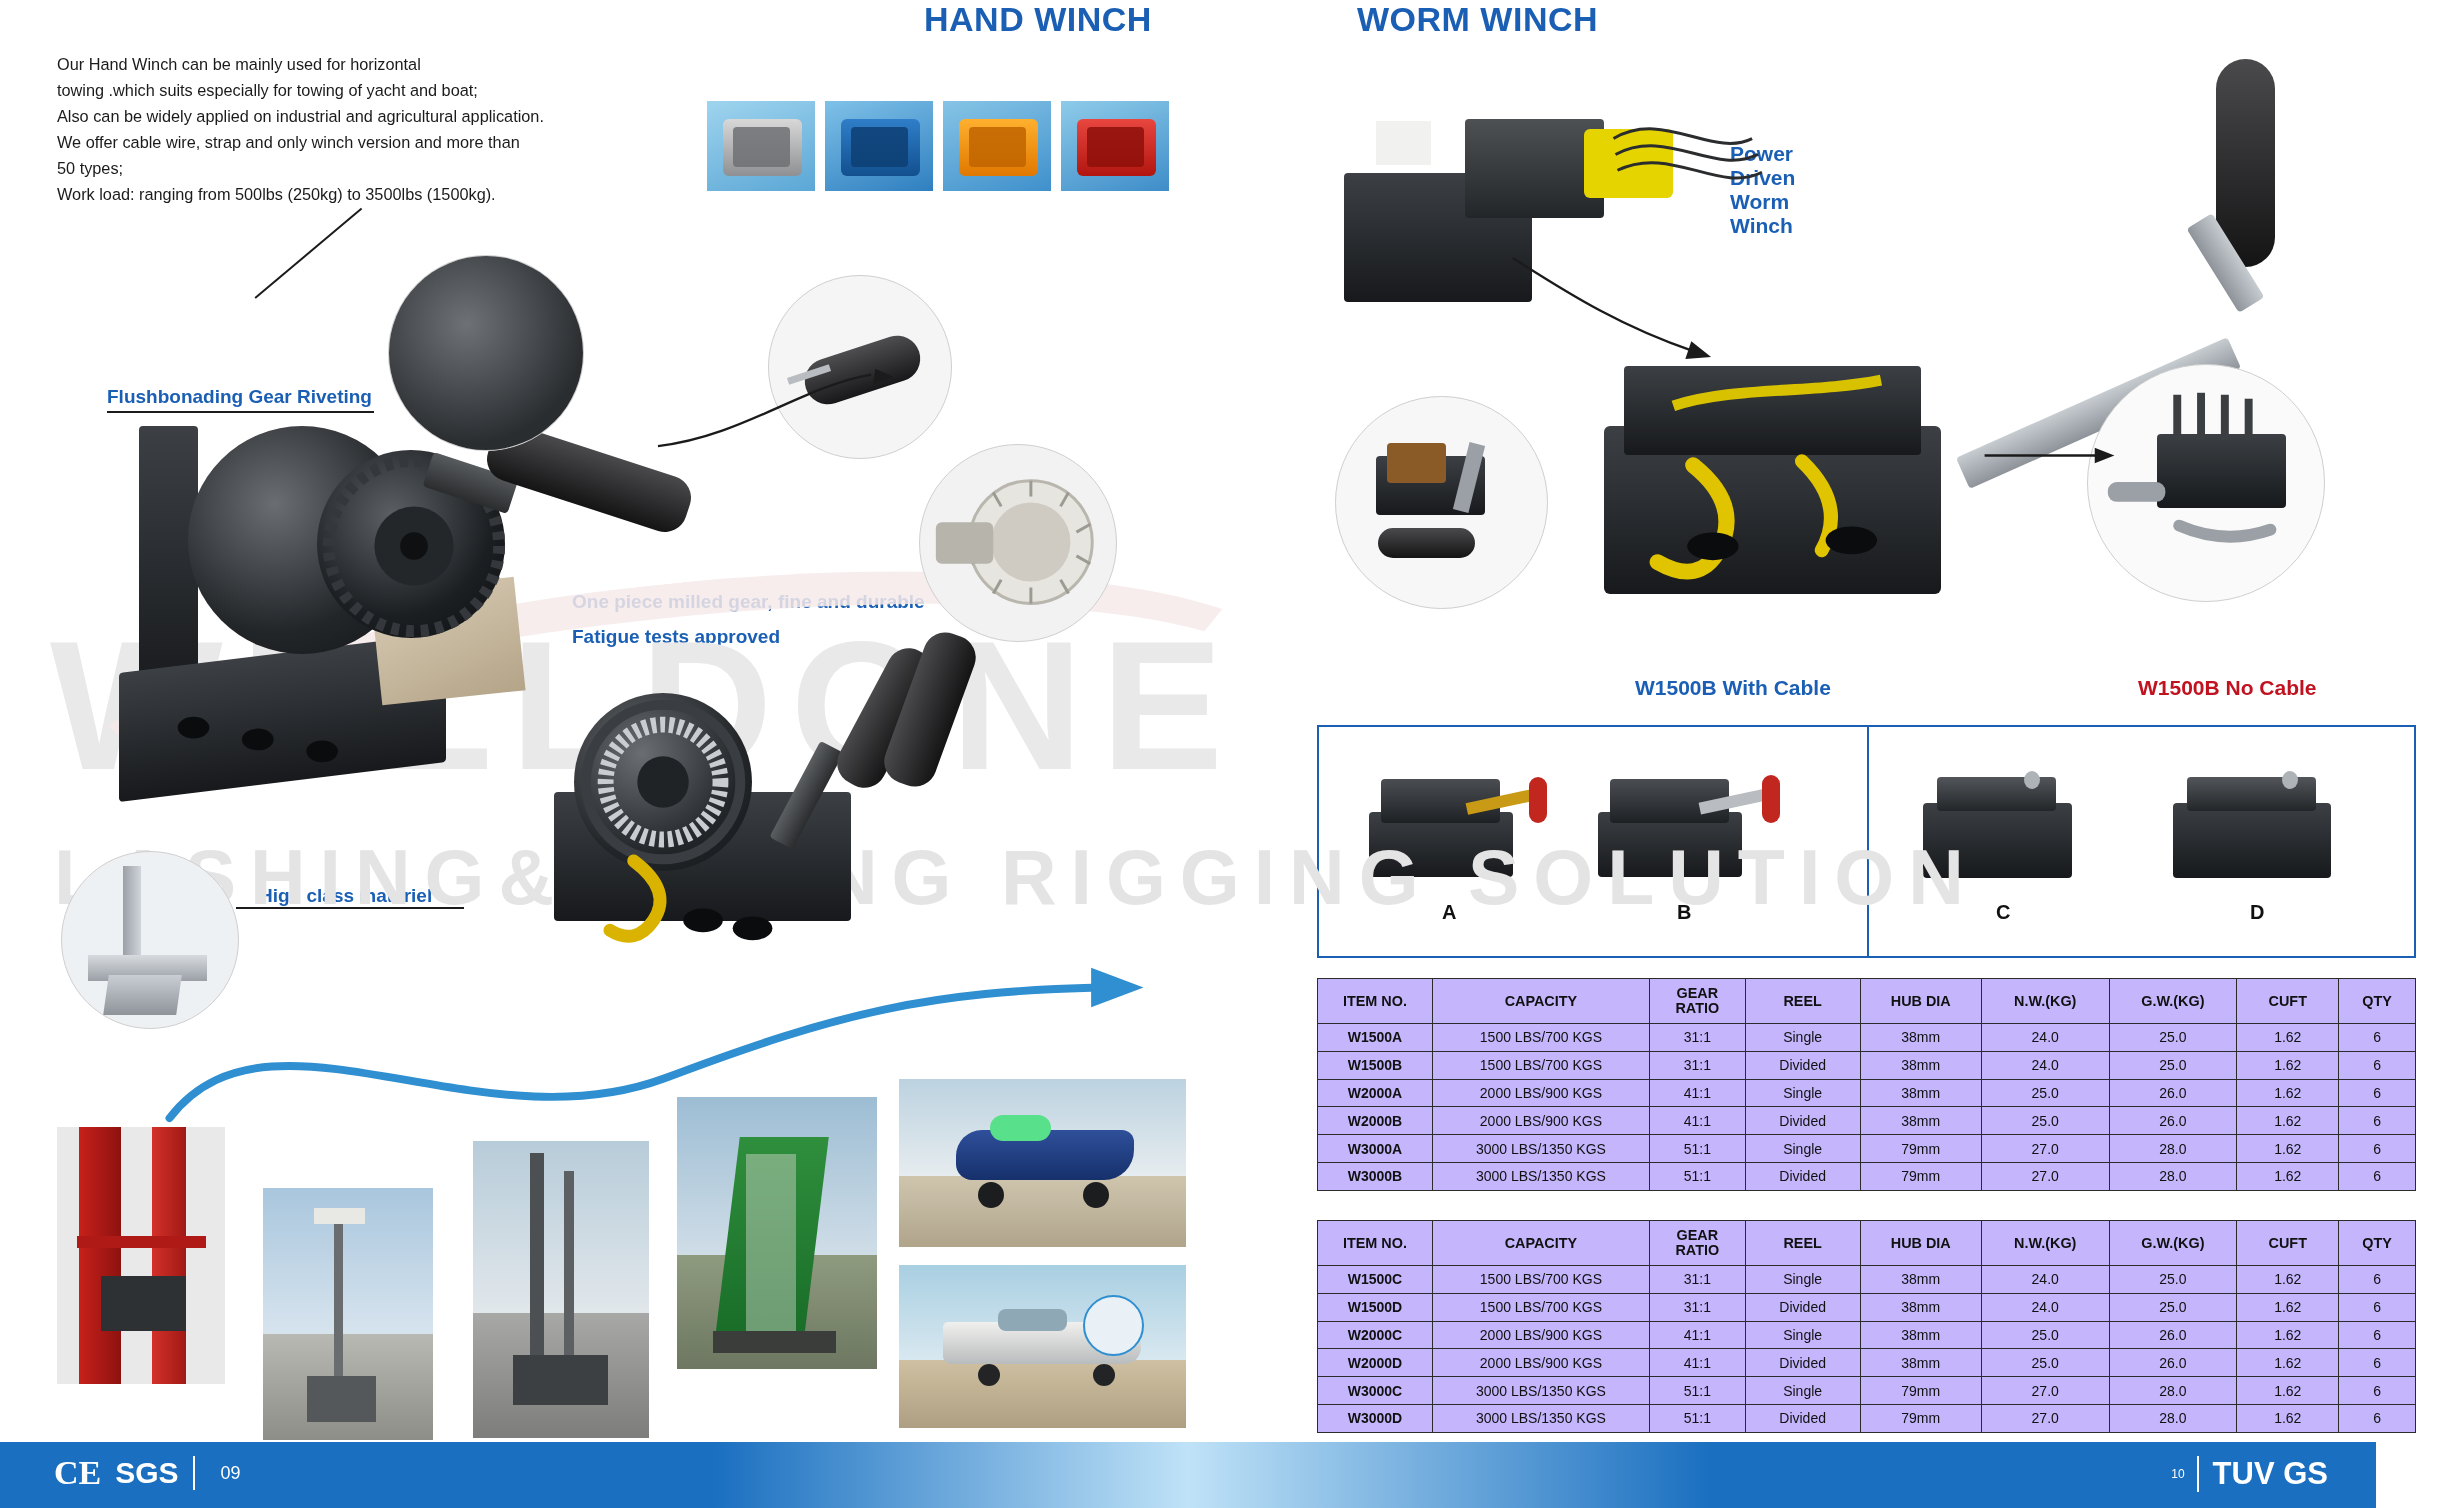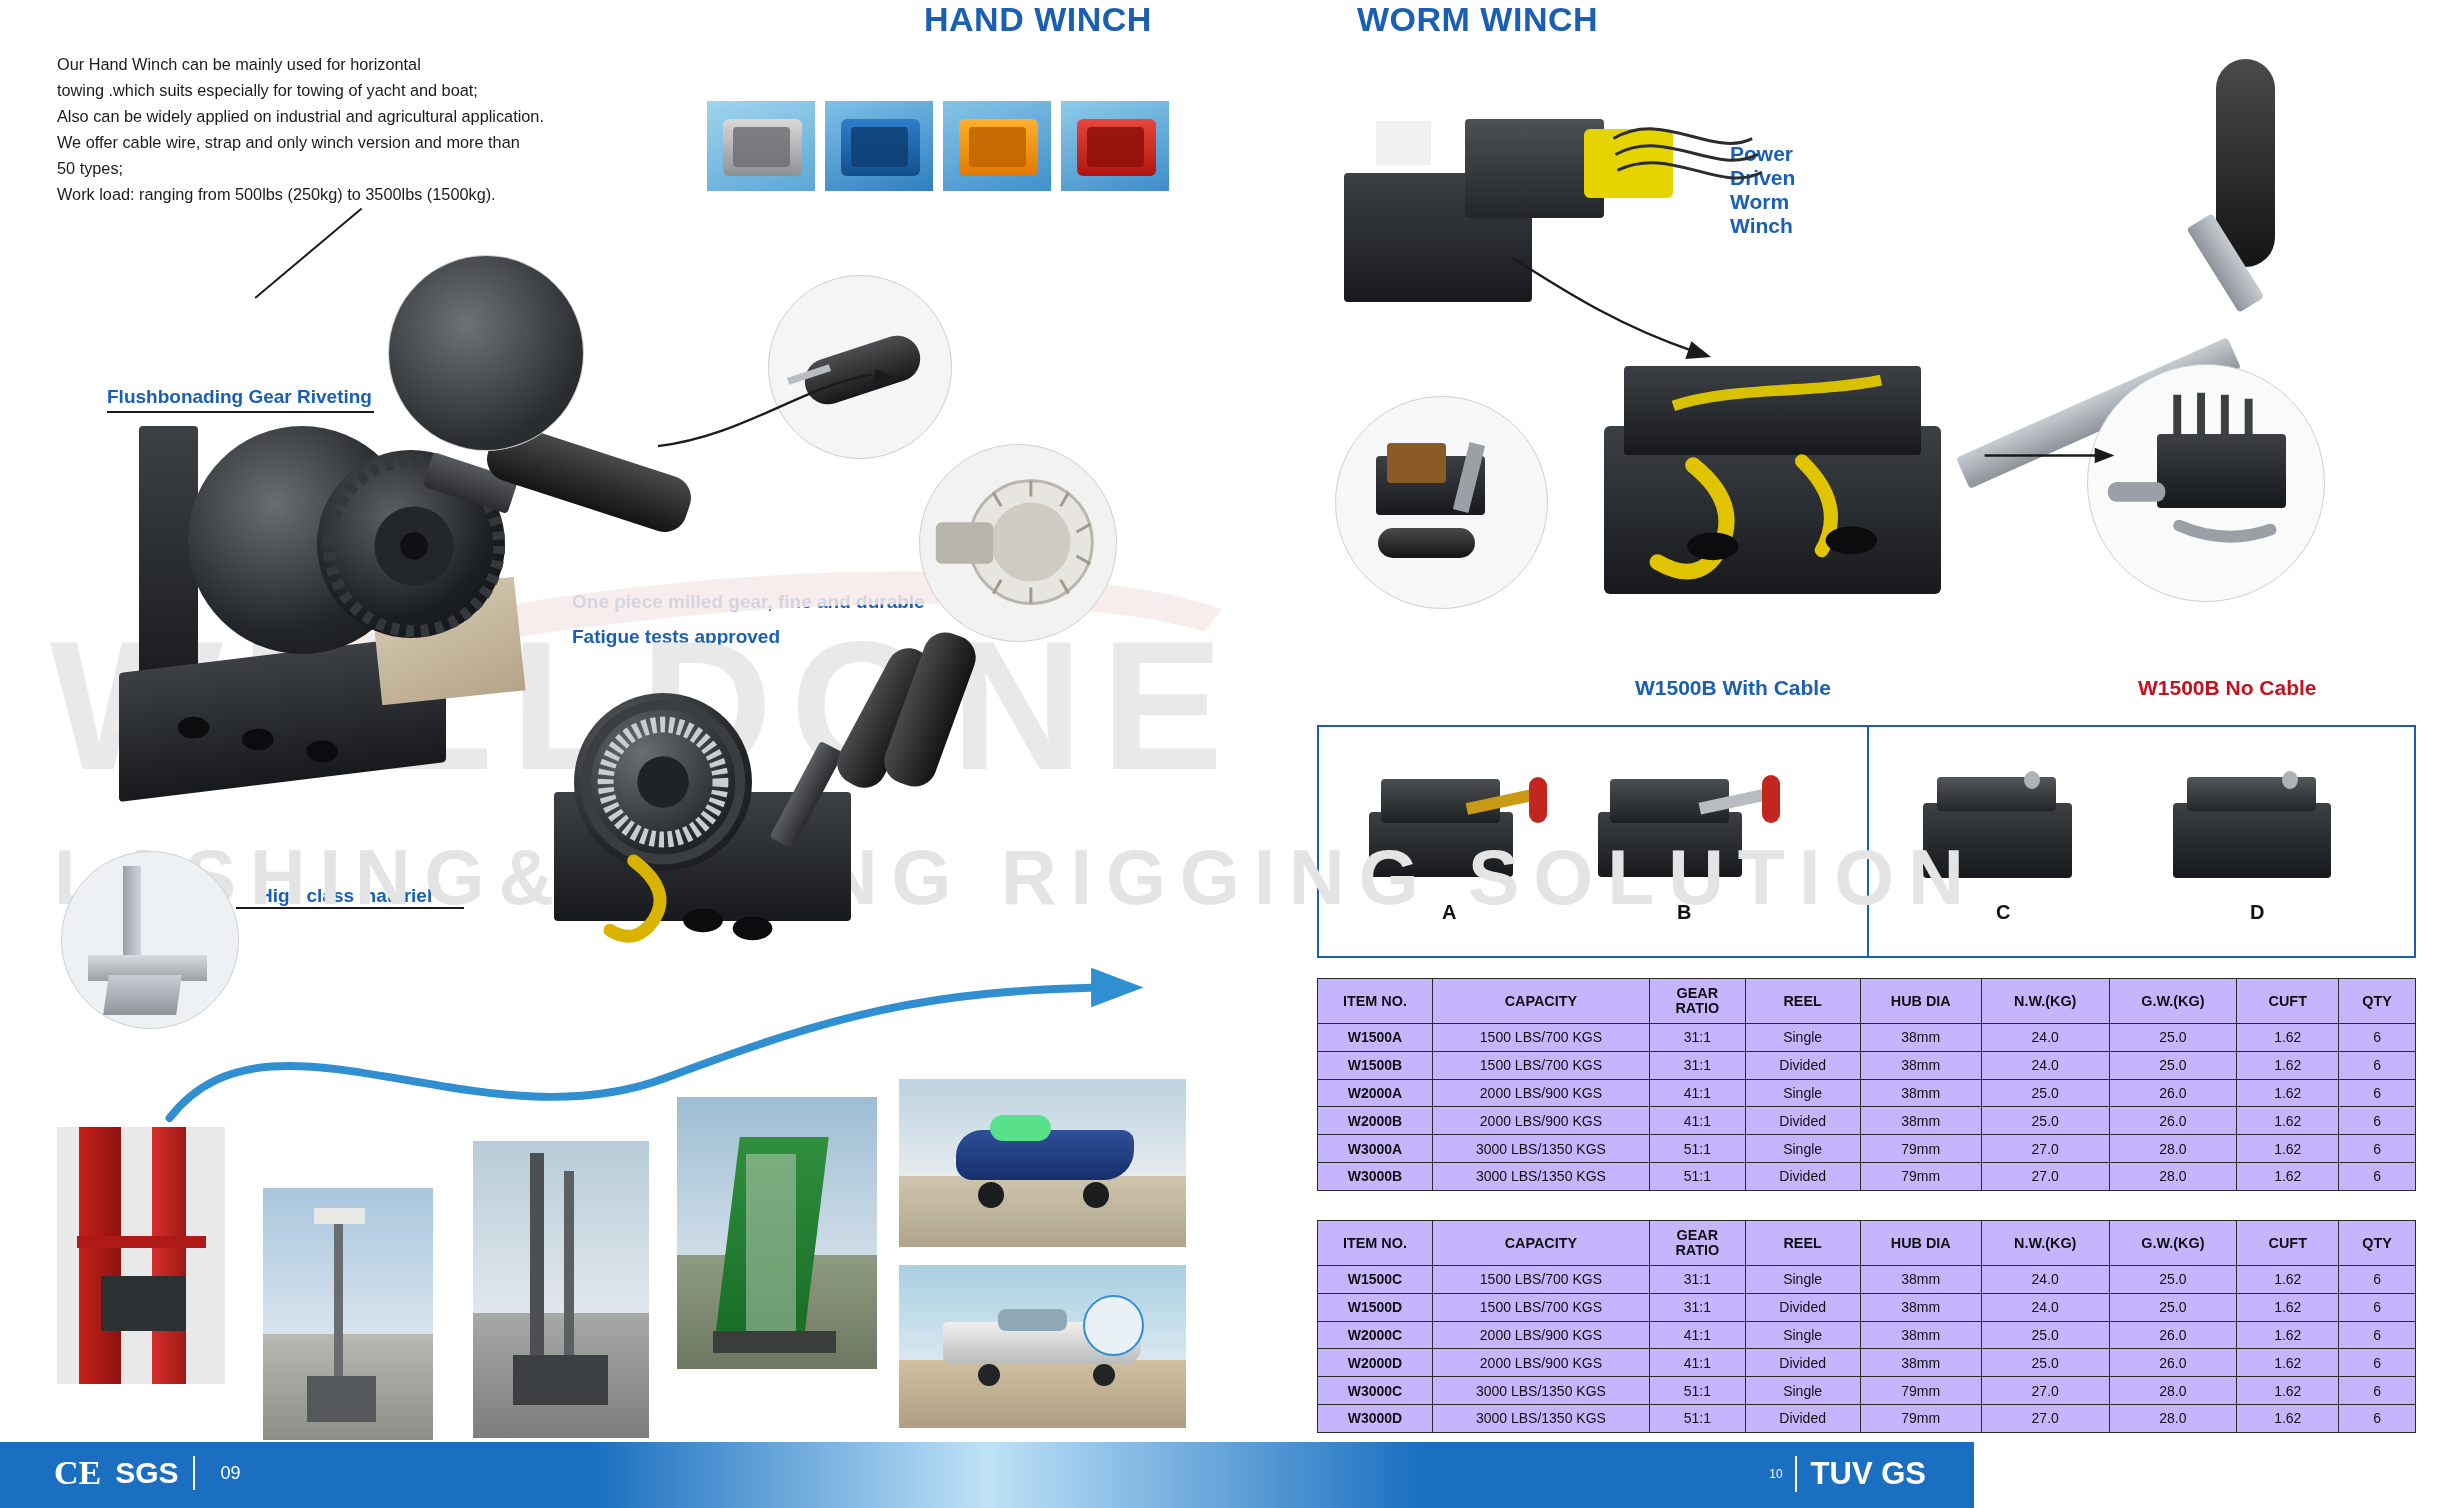--- a/index.html
+++ b/index.html
@@ -117,21 +117,21 @@
   .panel {
     position:absolute; border:2px solid #1a5fb4; background:#fff;
   }
   .panel .divider { position:absolute; top:0; bottom:0; width:2px; background:#1a5fb4; }
   .abcd {
     position:absolute; font-weight:bold; font-size:20px; color:#111;
   }
 
   
   .footer {
-    position:absolute; left:0; bottom:0; width:1974px; height:67px;
+    position:absolute; left:0; bottom:0; width:2376px; height:67px;
     background: linear-gradient(90deg,#1a6fc0 0%, #1a6fc0 30%, #bfe2f7 50%, #1a6fc0 72%, #1a6fc0 100%);
   }
   .footer-left { position:absolute; left:54px; top:12px; display:flex; align-items:center; gap:14px; }
   .ce { font-size:34px; font-weight:bold; color:#fff; font-family:"Liberation Serif", serif; }
   .sgs {
     font-size:30px; font-weight:bold; color:#fff; padding-right:14px;
     border-right:2px solid #fff;
   }
   .pgl { font-size:18px; color:#fff; margin-left:12px; }
   .footer-right { position:absolute; right:48px; top:14px; display:flex; align-items:center; gap:12px; }

